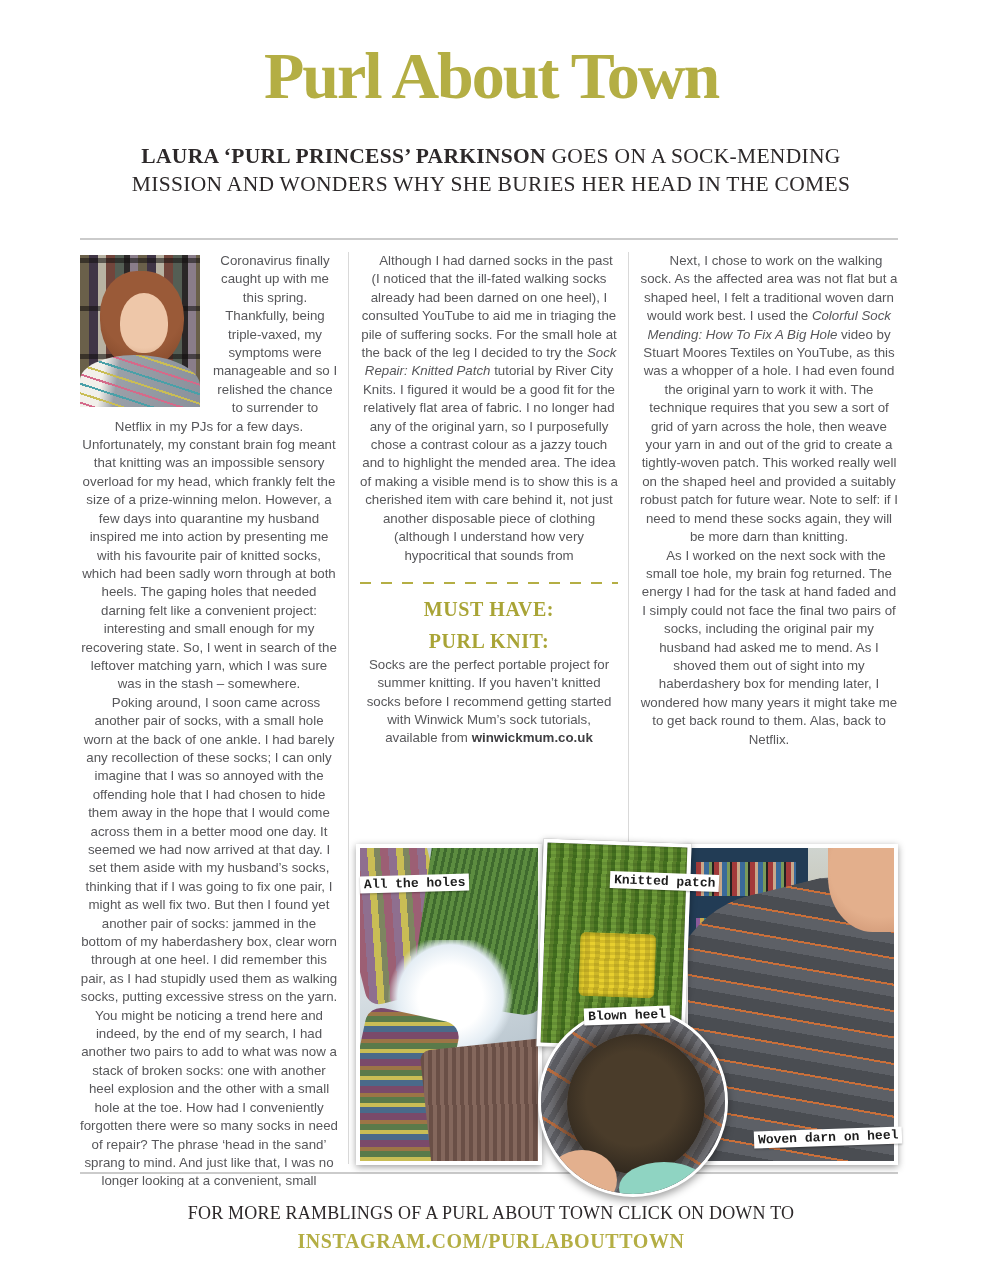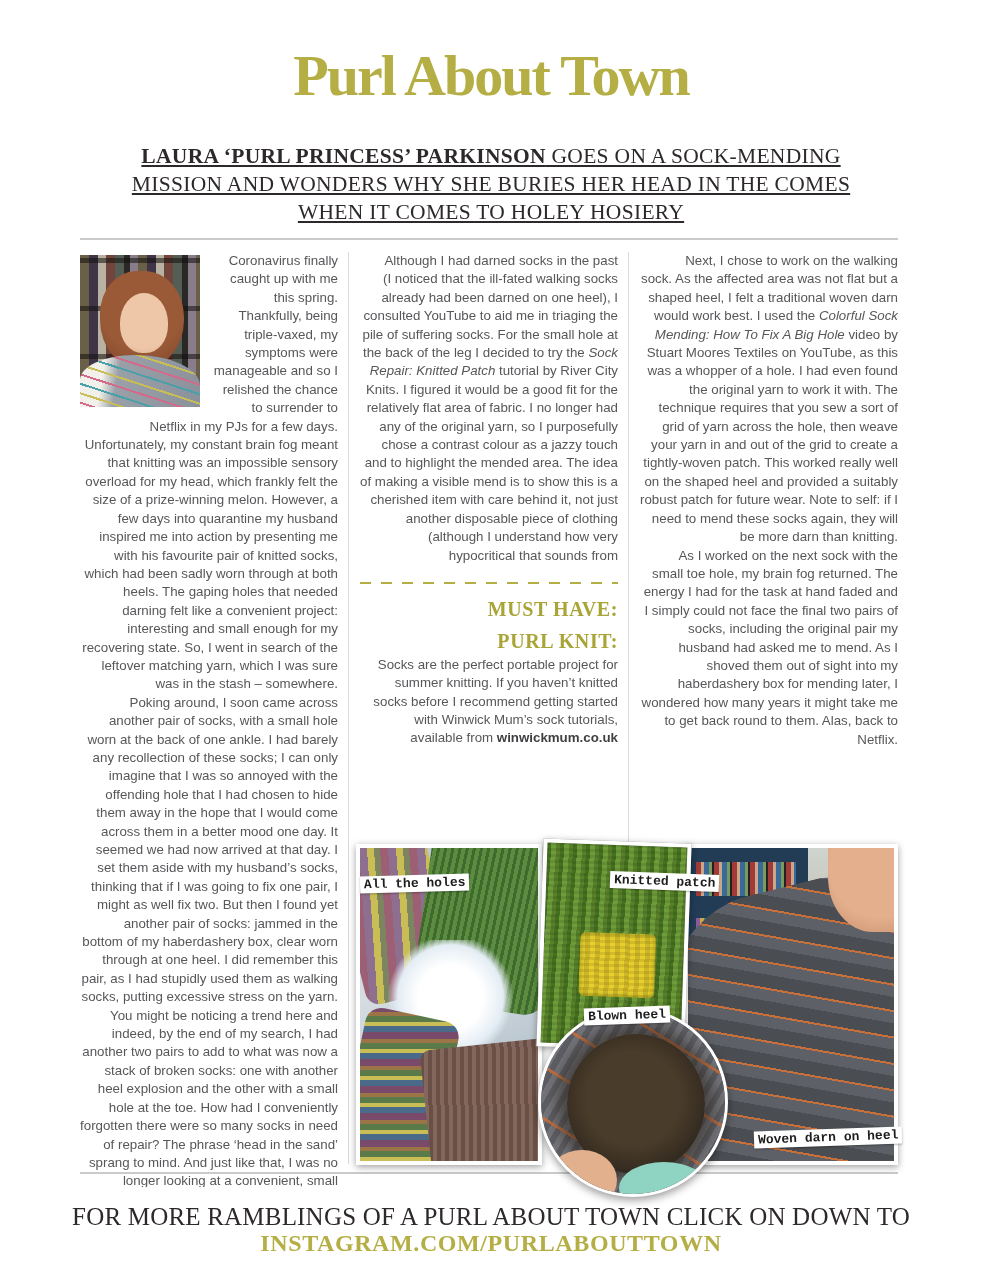--- a/index.html
+++ b/index.html
@@ -5,37 +5,37 @@
   * { margin:0; padding:0; box-sizing:border-box; }
   html,body { background:#ffffff; }
   .page {
     position:relative; width:982px; height:1280px; background:#ffffff;
     overflow:hidden; font-family:"Liberation Sans", sans-serif;
   }
   
   .title {
     position:absolute; top:28px; left:0; width:100%;
     text-align:center; font-family:"Liberation Serif", serif;
-    font-weight:bold; font-size:58px; line-height:96px;
+    font-weight:bold; font-size:66px; line-height:96px;
     color:#b4ae44; letter-spacing:-2px;
   }
   .standfirst {
     position:absolute; top:142px; left:60px; width:862px;
     text-align:center; font-family:"Liberation Serif", serif;
-    font-size:21.5px; line-height:28px; color:#2d292a; letter-spacing:.3px;text-decoration:underline;
+    font-size:21.5px; line-height:28px; color:#2d292a; letter-spacing:.3px;
   }
   .standfirst .sf-bold { font-weight:bold; }
   .rule { position:absolute; left:80px; width:818px; height:2px; background:#cbcbcb; }
   .rule-top { top:238px; }
   .rule-bottom { top:1172px; }
   
   .col {
     position:absolute; top:252px; width:258px;
     font-size:13.3px; line-height:18.4px; color:#57575a;
-    text-align:right; overflow:hidden;
+    text-align:center; overflow:hidden;
   }
   .col-1 { left:80px;  max-height:935px; }
   .col-2 { left:360px; max-height:594px; }
   .col-3 { left:640px; max-height:594px; }
   .col p { margin:0; }
   .col p.indent { text-indent:14px; }
   .col-divider { position:absolute; width:1px; background:#d9d9d9; top:252px; }
   .divider-1 { left:348px; height:912px; }
   .divider-2 { left:628px; height:592px; }
   .it { font-style:italic; }
@@ -135,38 +135,37 @@
     font-size:13px; line-height:17px; padding:0 4px;
     box-shadow:0 1px 2px rgba(0,0,0,.3); white-space:nowrap;
   }
   .tag-holes { left:4px; top:34px; transform:rotate(-1.5deg); }
   .tag-patch { left:254px; top:32px; transform:rotate(2deg); }
   .tag-blown { left:228px; top:166px; transform:rotate(-2deg); z-index:7; }
   .tag-woven { left:398px; top:288px; transform:rotate(-2deg); }
   
   .footer-line1 {
     position:absolute; top:1203px; left:0; width:100%; text-align:center;
-    font-family:"Liberation Serif", serif; font-size:25px; color:#2d292a; letter-spacing:.2px;
+    font-family:"Liberation Serif", serif; font-size:18px; color:#2d292a; letter-spacing:.2px;
   }
   .footer-line2 {
     position:absolute; top:1230px; left:0; width:100%; text-align:center;
-    font-family:"Liberation Serif", serif; font-weight:bold; font-size:24px;
+    font-family:"Liberation Serif", serif; font-weight:bold; font-size:20px;
     color:#b4ae44; letter-spacing:.6px;
   }
 </style>
 </head>
 <body>
 
 <div class="page">
 
   <div class="title">Purl About Town</div>
   <div class="standfirst">
     <span class="sf-bold">LAURA ‘PURL PRINCESS’ PARKINSON</span><span> GOES ON A SOCK-MENDING</span><br>
     <span>MISSION AND WONDERS WHY SHE BURIES HER HEAD IN THE COMES</span><br>
-    <span>WHEN IT COMES TO HOLEY HOSIERY</span>
   </div>
   <div class="rule rule-top"></div>
 
   <div class="col-divider divider-1"></div>
   <div class="col-divider divider-2"></div>
 
   <div class="col col-1">
     <div class="author-photo">
       <div class="yarn-wall"></div>
       <div class="hair"></div>

